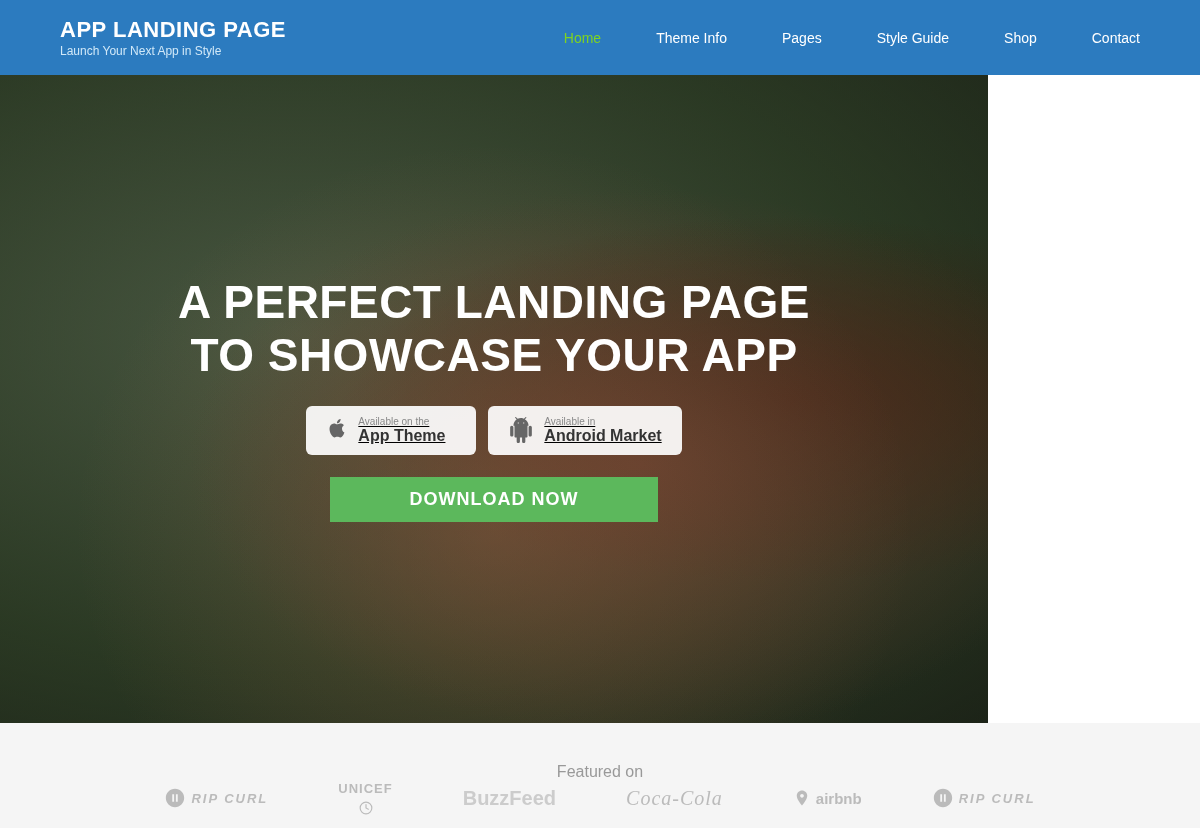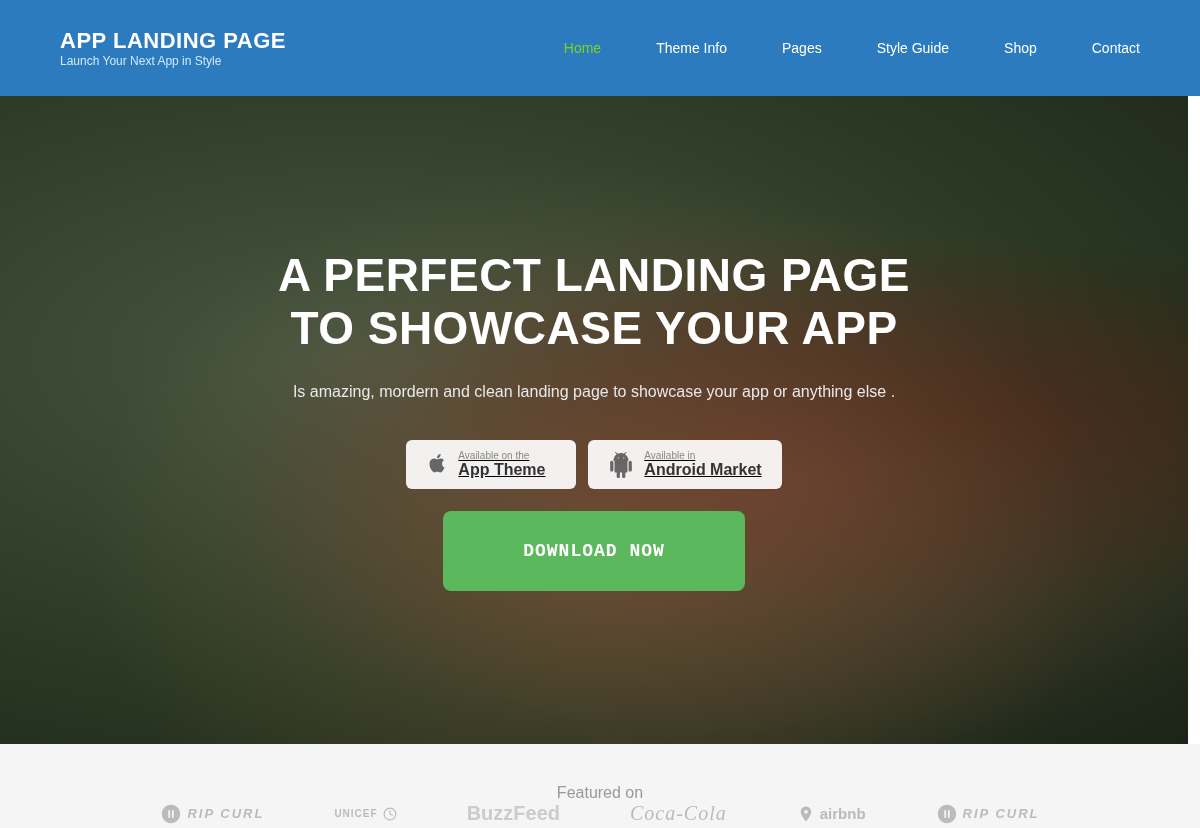--- a/index.html
+++ b/index.html
@@ -5,21 +5,21 @@
     * { margin: 0; padding: 0; box-sizing: border-box; }
     body { font-family: 'Arial', sans-serif; width: 1200px; overflow-x: hidden; }
 
     
     .navbar {
       background-color: #2c7bbf;
       display: flex;
       align-items: center;
       justify-content: space-between;
       padding: 0 60px;
-      height: 96px;
+      height: 75px;
     }
     .nav-brand-title {
       color: #ffffff;
       font-size: 22px;
       font-weight: 800;
       letter-spacing: 0.5px;
       line-height: 1.2;
     }
     .nav-brand-subtitle {
       color: #d0e8f8;
@@ -37,21 +37,21 @@
       color: #ffffff;
       font-size: 14px;
     }
     .nav-links a.active {
       color: #7ed321;
     }
 
     
     .hero {
       position: relative;
-      width: 1188px;
+      width: 988px;
       height: 648px;
       overflow: hidden;
       display: flex;
       align-items: center;
       justify-content: center;
     }
     .hero-bg {
       position: absolute;
       inset: 0;
       background:
@@ -132,29 +132,28 @@
       font-weight: 700;
       color: #333;
       display: block;
     }
 
     
     .download-btn {
       background-color: #5cb85c;
       color: #ffffff;
       border: none;
-      border-radius: 8px;
-      padding: 30px 80px;
+      border-radius: 0;
+      padding: 12px 80px;
       font-size: 18px;
       font-weight: 700;
       letter-spacing: 1px;
       text-transform: uppercase;
       cursor: pointer;
       display: inline-block;
-      font-family: Liberation Mono, monospace;
     }
 
     
     .featured-section {
       background-color: #f5f5f5;
       padding: 40px 60px;
       text-align: center;
     }
     .featured-label {
       color: #999;
@@ -175,23 +174,24 @@
       gap: 5px;
       letter-spacing: 1px;
     }
     .logo-ripcurl {
       font-style: italic;
       font-size: 13px;
       text-transform: uppercase;
       letter-spacing: 2px;
     }
     .logo-unicef {
-      font-size: 10px;
+      font-size: 13px;
       text-transform: uppercase;
       letter-spacing: 1px;
+      flex-direction: column;
     }
     .logo-buzzfeed {
       font-size: 20px;
       font-weight: 900;
       letter-spacing: 0px;
       color: #ccc;
     }
     .logo-cocacola {
       font-style: italic;
       font-size: 20px;
@@ -231,21 +231,20 @@
     <li><a href="#">Style Guide</a></li>
     <li><a href="#">Shop</a></li>
     <li><a href="#">Contact</a></li>
   </ul>
 </nav>
 
 <section class="hero">
   <div class="hero-bg"></div>
   <div class="hero-content">
     <h1 class="hero-heading">A PERFECT LANDING PAGE TO SHOWCASE YOUR APP</h1>
-    <p class="hero-subtext">Is amazing, mordern and clean landing page to showcase your app or anything else .</p>
 
     <div class="store-buttons">
 
       <button class="store-btn">
         <span class="apple-icon">
           <svg viewBox="0 0 24 30" width="22" height="28" fill="#666">
             <path d="M18.71 19.5c-.83 1.24-1.71 2.45-3.05 2.47-1.34.03-1.77-.79-3.29-.79-1.53 0-2 .77-3.27.82-1.31.05-2.3-1.32-3.14-2.53C4.25 17 2.94 12.45 4.7 9.39c.87-1.52 2.43-2.48 4.12-2.51 1.28-.02 2.5.87 3.29.87.78 0 2.26-1.07 3.8-.91.65.03 2.47.26 3.64 1.98-.09.06-2.17 1.28-2.15 3.81.03 3.02 2.65 4.03 2.68 4.04-.03.07-.42 1.44-1.37 2.83M13 3.5c.73-.83 1.94-1.46 2.94-1.5.13 1.17-.34 2.35-1.04 3.19-.69.85-1.83 1.51-2.95 1.42-.15-1.15.41-2.35 1.05-3.11z"></path>
           </svg>
         </span>
         <div class="store-btn-text">

